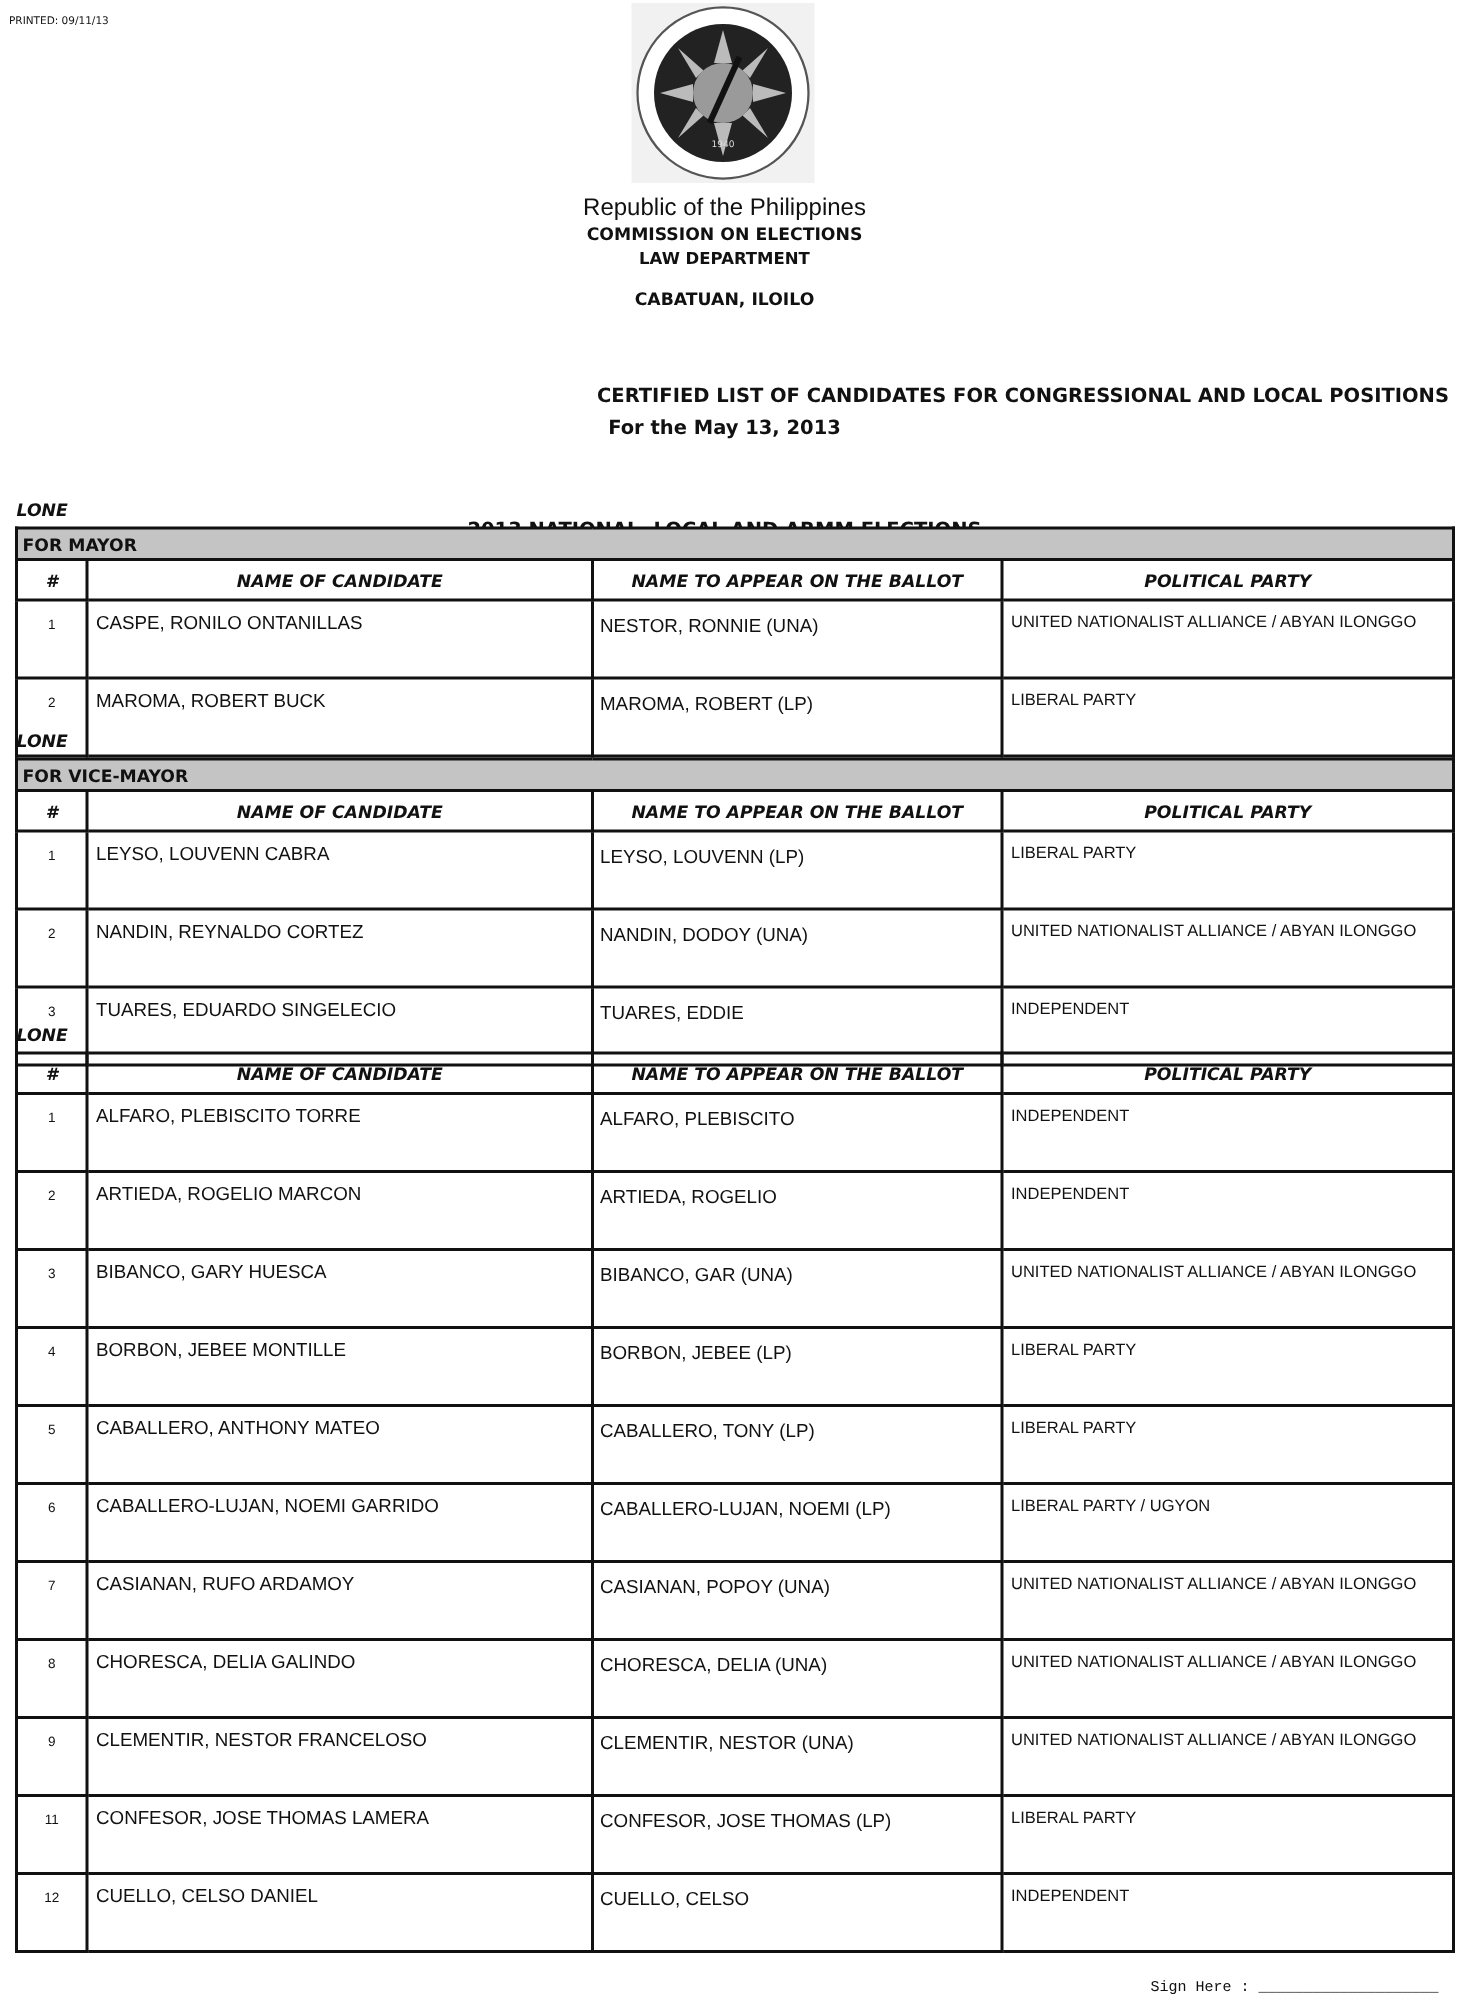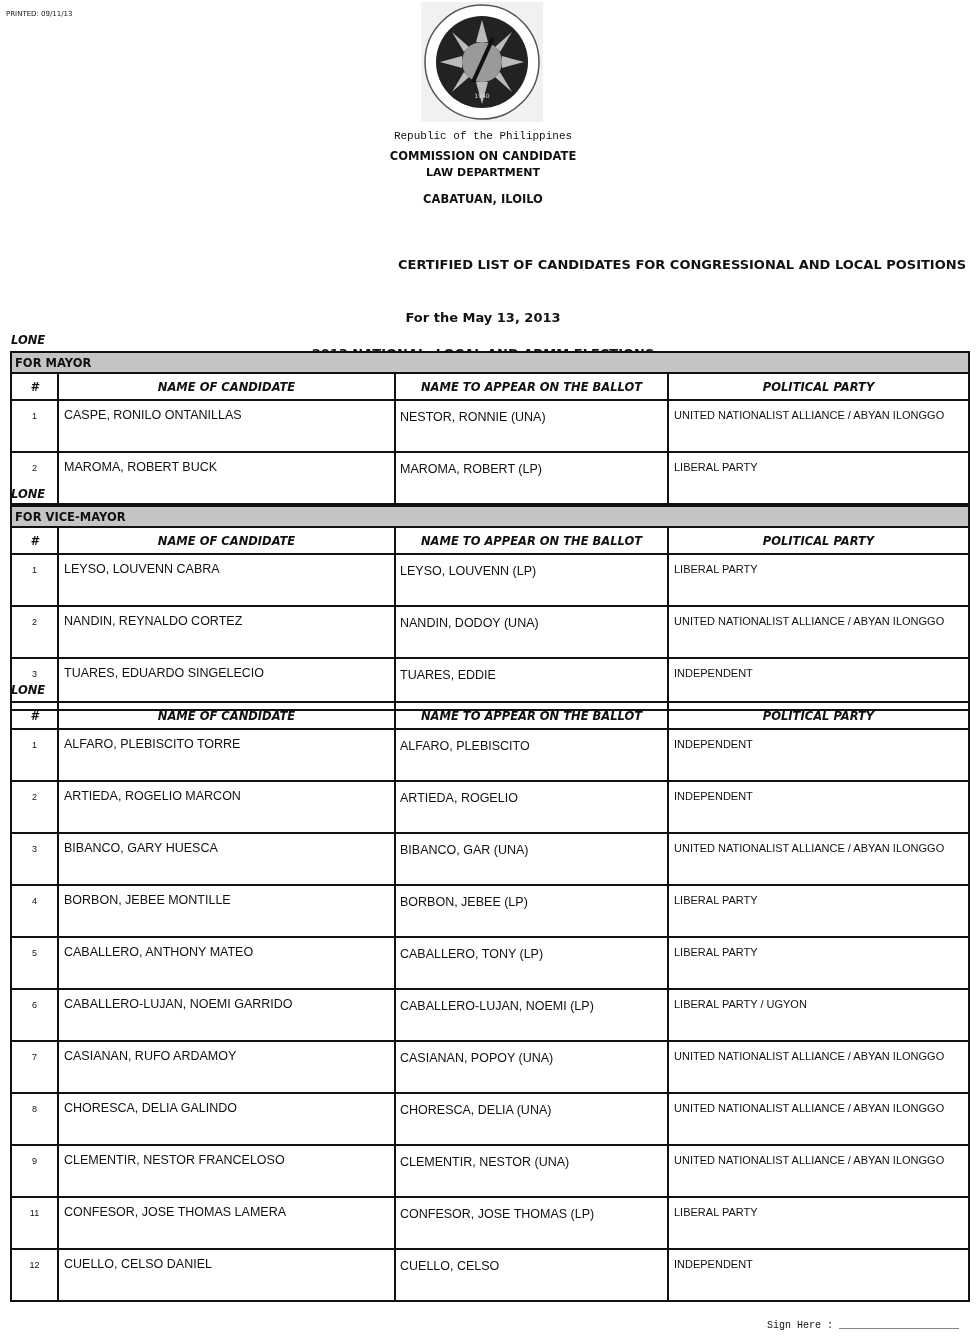--- a/index.html
+++ b/index.html
@@ -1,26 +1,26 @@
 <!DOCTYPE html>
 <html><head>
 <meta charset="utf-8">
 <style>
   html, body { margin:0; padding:0; background:#fff; }
   body { width:976px; height:1337px; position:relative; overflow:hidden; font-family:"DejaVu Sans", sans-serif; color:#111; }
   .printed { position:absolute; left:6px; top:10px; font-size:7px; }
   .seal { position:absolute; left:421px; top:2px; width:122px; height:120px; background:#f1f1f1; }
   .seal svg { width:122px; height:120px; }
   .hdr { position:absolute; left:0; width:966px; text-align:center; }
-  .h-rep { top:130px; font-size:11px; font-family:Liberation Mono, monospace; }
+  .h-rep { top:130px; font-size:16px; font-family:Liberation Sans, sans-serif; }
   .h-com { top:149px; font-size:11.5px; font-weight:bold; }
   .h-law { top:166px; font-size:11px; font-weight:bold; }
   .h-loc { top:192px; font-size:11.5px; font-weight:bold; }
   .h-t1 { top:257px; font-size:13px; font-weight:bold;text-align:right; }
-  .h-t2 { top:278px; font-size:13px; font-weight:bold;margin-top:32px; }
+  .h-t2 { top:278px; font-size:13px; font-weight:bold; }
   .h-t3 { top:299px; font-size:13px; font-weight:bold;margin-top:47px; }
   .district { position:absolute; left:11px; font-size:11.5px; font-weight:bold; font-style:italic; }
   table.pos { position:absolute; left:10px; width:958px; border-collapse:collapse; table-layout:fixed; font-family:"Liberation Sans", sans-serif;padding-left:32px; }
   table.pos td, table.pos th { border:2px solid #111; padding:0; vertical-align:top; }
   table.pos tr.title td { background:#c4c4c4; height:19px; font-size:11.5px; font-weight:bold; padding-left:3px; vertical-align:middle; font-family:"DejaVu Sans", sans-serif; }
   table.pos tr.colhdr th { height:25px; font-size:11.5px; font-weight:bold; font-style:italic; text-align:center; vertical-align:middle; font-family:"DejaVu Sans", sans-serif; }
   table.pos tr.row td { height:40px; }
   td.num { font-size:9px; text-align:center; padding-top:10px !important; }
   td.nm { font-size:12.5px; padding:7px 0 0 5px !important; }
   td.bal { font-size:12.5px; padding:9px 0 0 4px !important; }
@@ -46,21 +46,21 @@
       <polygon points="91,30 74,45 79,50"></polygon>
       <polygon points="31,90 48,75 43,70"></polygon>
     </g>
     <circle cx="61" cy="60" r="20" fill="#9a9a9a"></circle>
     <line x1="52" y1="80" x2="72" y2="36" stroke="#111" stroke-width="4"></line>
     <text x="61" y="96" font-size="6" fill="#ddd" text-anchor="middle" font-family="DejaVu Sans, sans-serif">1940</text>
   </svg>
 </div>
 
 <div class="hdr h-rep">Republic of the Philippines</div>
-<div class="hdr h-com">COMMISSION ON CANDIDATE</div>
+<div class="hdr h-com">COMMISSION ON ELECTIONS</div>
 <div class="hdr h-law">LAW DEPARTMENT</div>
 <div class="hdr h-loc">CABATUAN, ILOILO</div>
 <div class="hdr h-t1">CERTIFIED LIST OF CANDIDATES FOR CONGRESSIONAL AND LOCAL POSITIONS</div>
 <div class="hdr h-t2">For the  May 13, 2013</div>
 <div class="hdr h-t3">2013 NATIONAL, LOCAL AND ARMM ELECTIONS</div>
 
 <div class="district" style="top:333px;">LONE</div>
 <table class="pos" style="top:351px;">
   <colgroup>
       <col style="width:47px">

